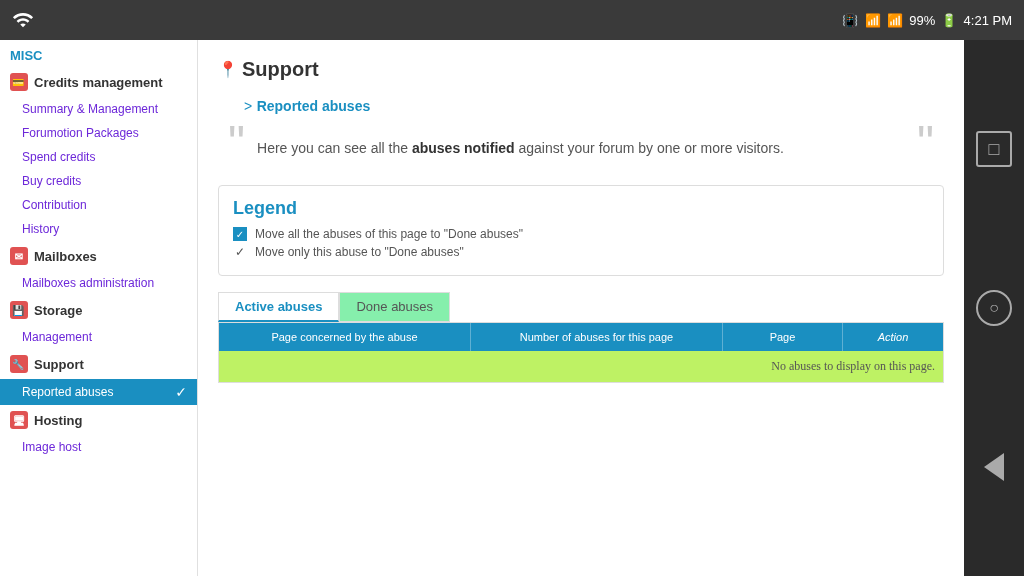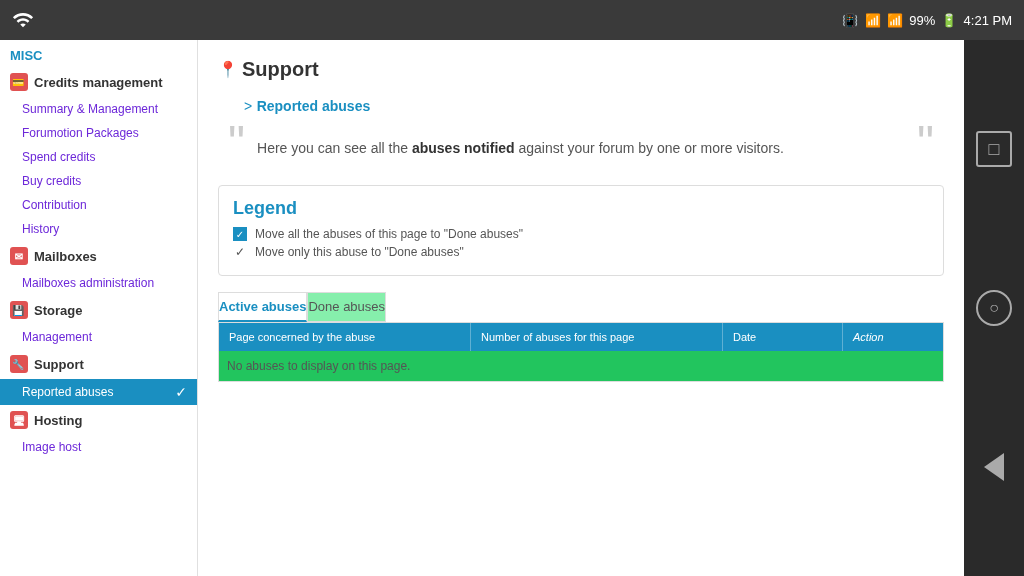--- a/index.html
+++ b/index.html
@@ -186,21 +186,21 @@
     }
 
     
     .tabs {
       display: flex;
       gap: 0;
       margin-bottom: 0;
       border-bottom: none;
     }
     .tab {
-      padding: 6px 0;
+      padding: 6px 16px;
       font-size: 13px;
       cursor: pointer;
       border: 1px solid #ddd;
       background: #fff;
     }
     .tab.active {
       color: #1a8fc1;
       border-bottom: 2px solid #1a8fc1;
       font-weight: bold;
     }
@@ -216,30 +216,31 @@
     }
     .table-header {
       display: grid;
       grid-template-columns: 1fr 1fr 120px 100px;
       background: #1a8fc1;
     }
     .th {
       padding: 8px 10px;
       font-size: 11px;
       color: #fff;
-      text-align: left;
+      text-align: center;
       border-right: 1px solid rgba(255,255,255,0.3);
     }
     .th:last-child { border-right: none; font-style: italic; }
     .table-row-empty {
-      background: #22c55e;
-      text-align: left;
+      background: #bef264;
+      text-align: right;
       padding: 8px;
       font-size: 12px;
       color: #555;
+      font-family: Liberation Serif, serif;
     }
 
     
     .bottom-nav {
       width: 60px;
       background: #2a2a2a;
       display: flex;
       flex-direction: column;
       align-items: center;
       justify-content: space-around;
@@ -364,21 +365,21 @@
 
     <div class="tabs">
       <div class="tab active">Active abuses</div>
       <div class="tab inactive">Done abuses</div>
     </div>
 
     <div class="table-container">
       <div class="table-header">
         <div class="th">Page concerned by the abuse</div>
         <div class="th">Number of abuses for this page</div>
-        <div class="th">Date</div>
+        <div class="th">Page</div>
         <div class="th">Action</div>
       </div>
       <div class="table-row-empty">No abuses to display on this page.</div>
     </div>
   </div>
 
   <div class="bottom-nav">
     <div class="nav-btn">□</div>
     <div class="nav-circle">○</div>
     <div style="display:flex; align-items:center; justify-content:center; width:36px; height:36px;">

